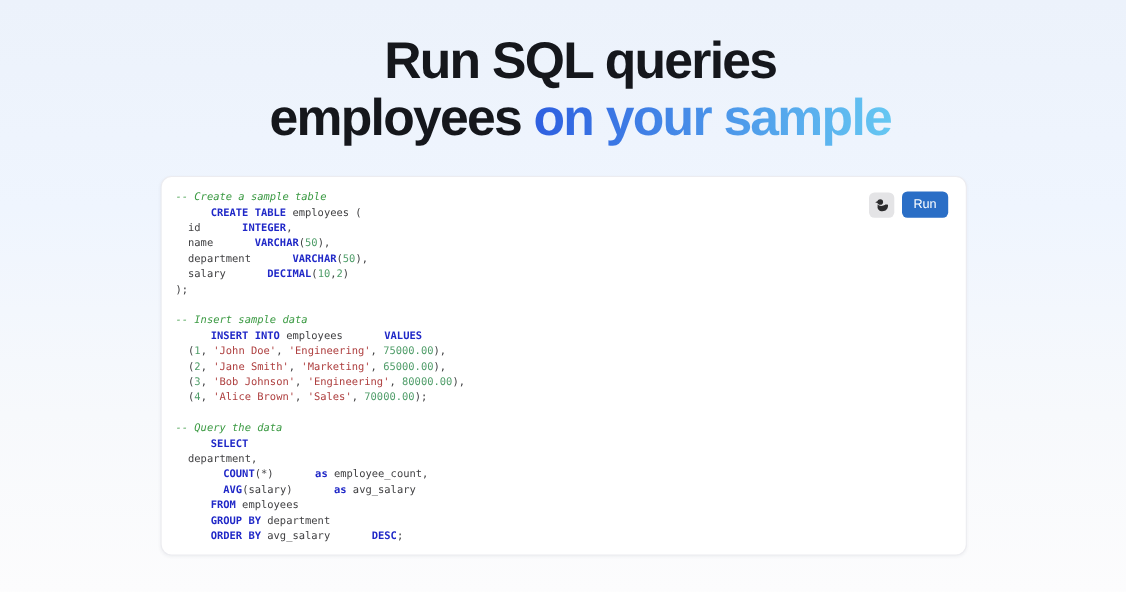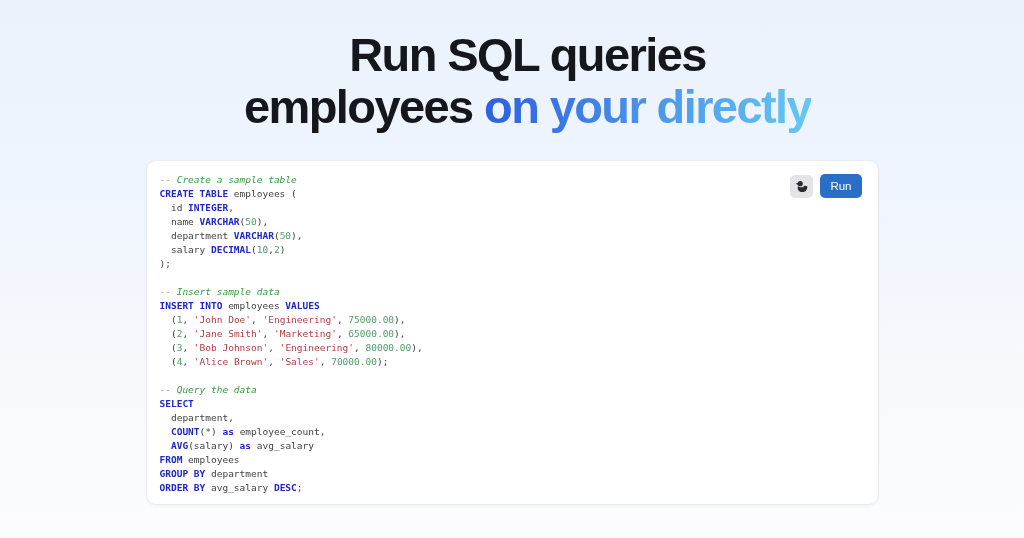--- a/index.html
+++ b/index.html
@@ -34,32 +34,32 @@
     height:24px; padding:0 10px; border:none; border-radius:5px;
     background:#2a6ec6; color:#ffffff; font-size:11.5px; line-height:23px;
     font-family:"Liberation Sans", sans-serif; cursor:pointer;
   }
   .code {
     margin:0; padding:12px 13px;
     font-family:"DejaVu Sans Mono", monospace;
     font-size:9.5px; line-height:14px; color:#3f3f41;
   }
   .code .ln { white-space:pre; height:14px; }
-  .tok-k { color:#1f27c7; font-weight:bold; }
+  .tok-k { color:#1f27c7; font-weight:bold;margin-left:32px; }
   .tok-c { color:#3b9a43; font-style:italic; }
   .tok-s { color:#ae3f3f; }
   .tok-n { color:#4f9d69; }
 </style>
 </head>
 <body>
 
 <div class="hero">
   <h1>
     <span class="l1">Run SQL queries</span><br>
-    <span class="l2"><span>employees </span><span class="grad" id="grad-text" style="background-image: linear-gradient(90deg, rgb(46, 95, 224), rgb(102, 199, 242));">on your directly</span></span>
+    <span class="l2"><span>employees </span><span class="grad" id="grad-text" style="background-image: linear-gradient(90deg, rgb(46, 95, 224), rgb(102, 199, 242));">on your sample</span></span>
   </h1>
 </div>
 
 <div class="editor-card">
   <div class="toolbar">
     <button class="icon-btn" aria-label="DuckDB">
       <svg viewBox="0 0 24 24" aria-hidden="true">
         <g fill="#2b2b2d">
           <circle cx="10" cy="7.4" r="4.1"></circle>
           <path d="M6.6 5.9 L2.6 7.6 L6.6 9.4 Z"></path>

